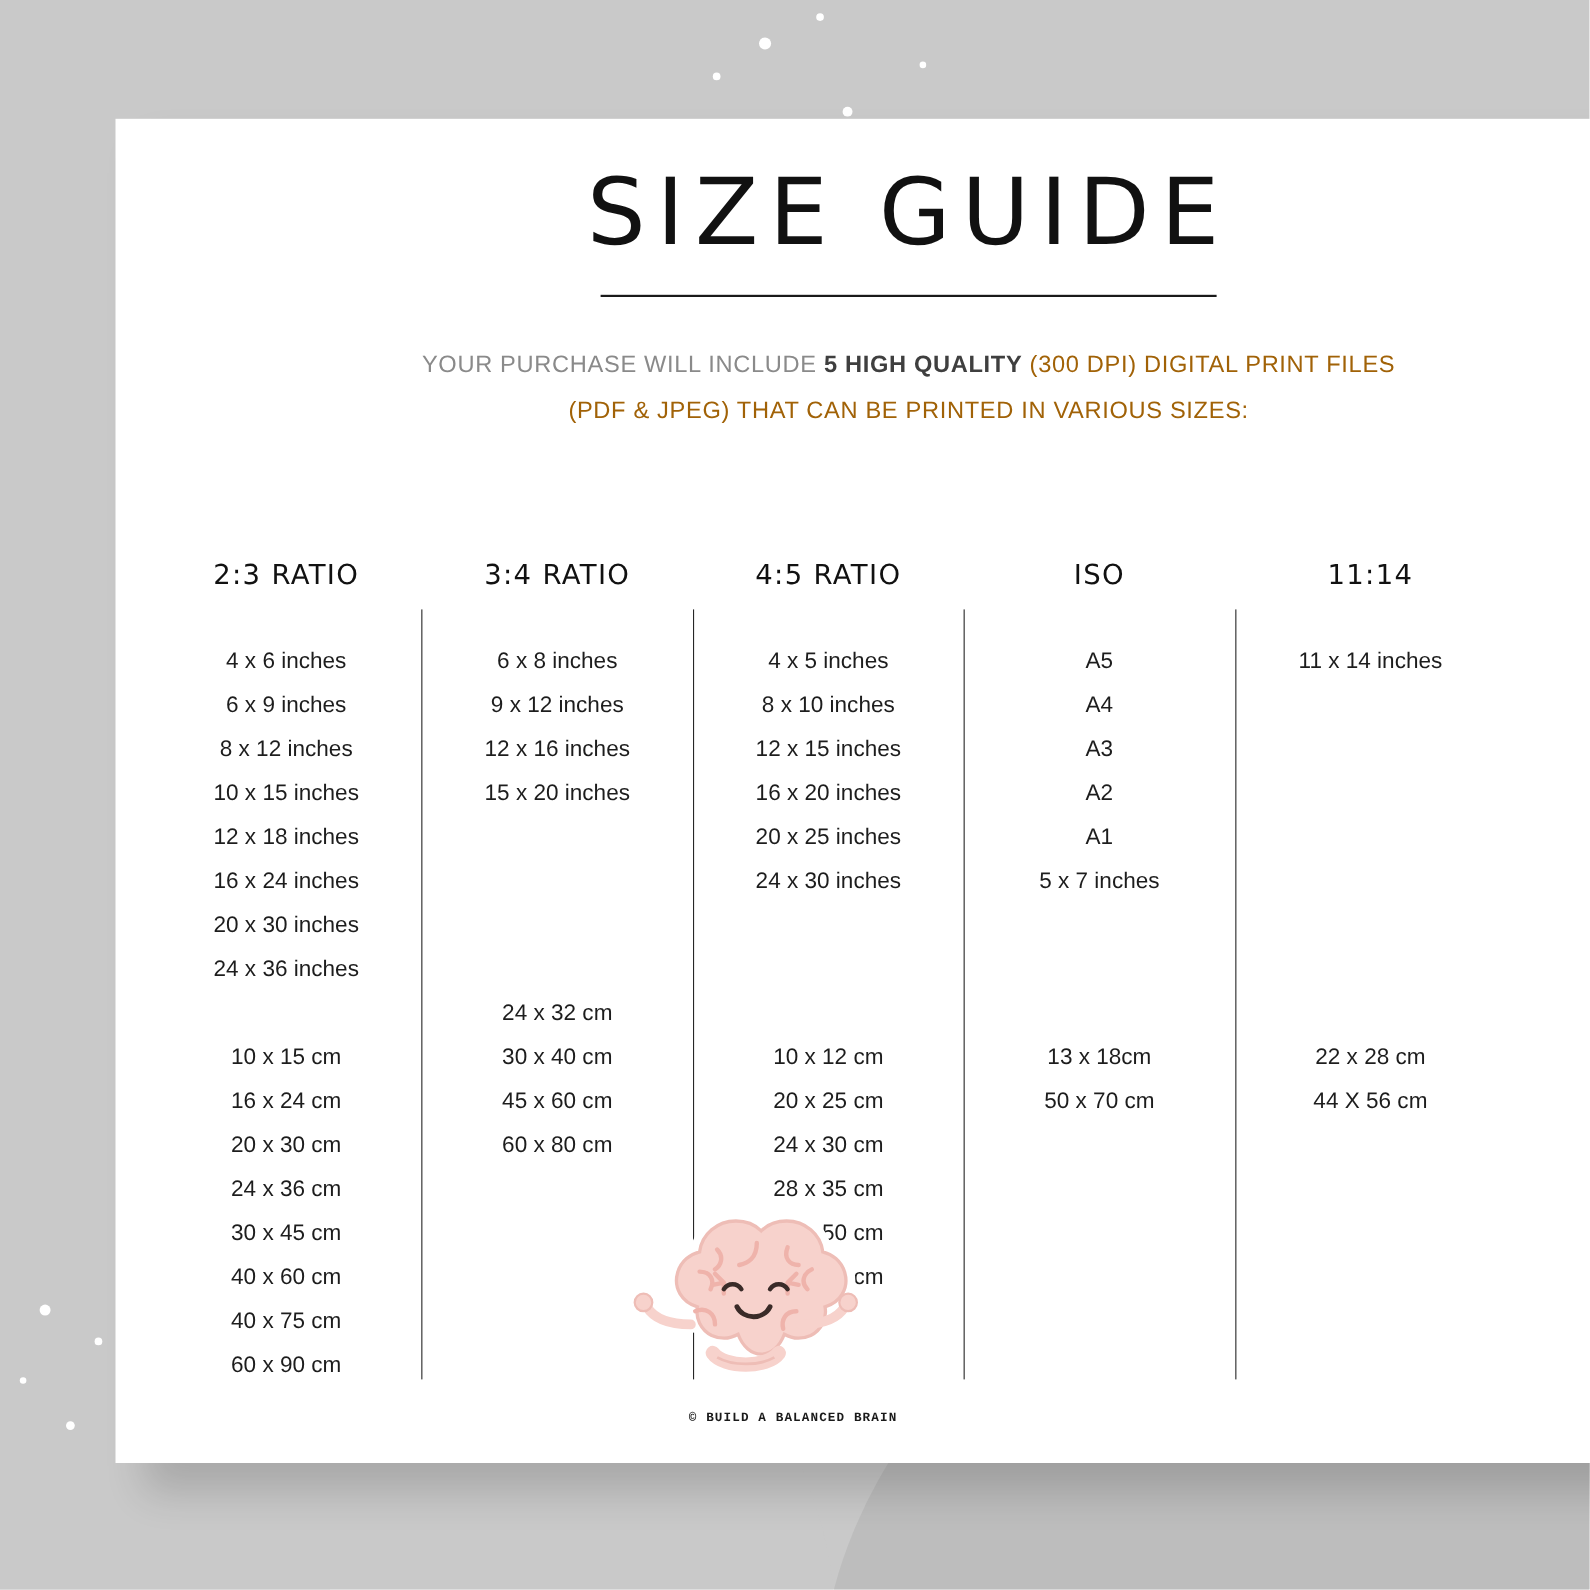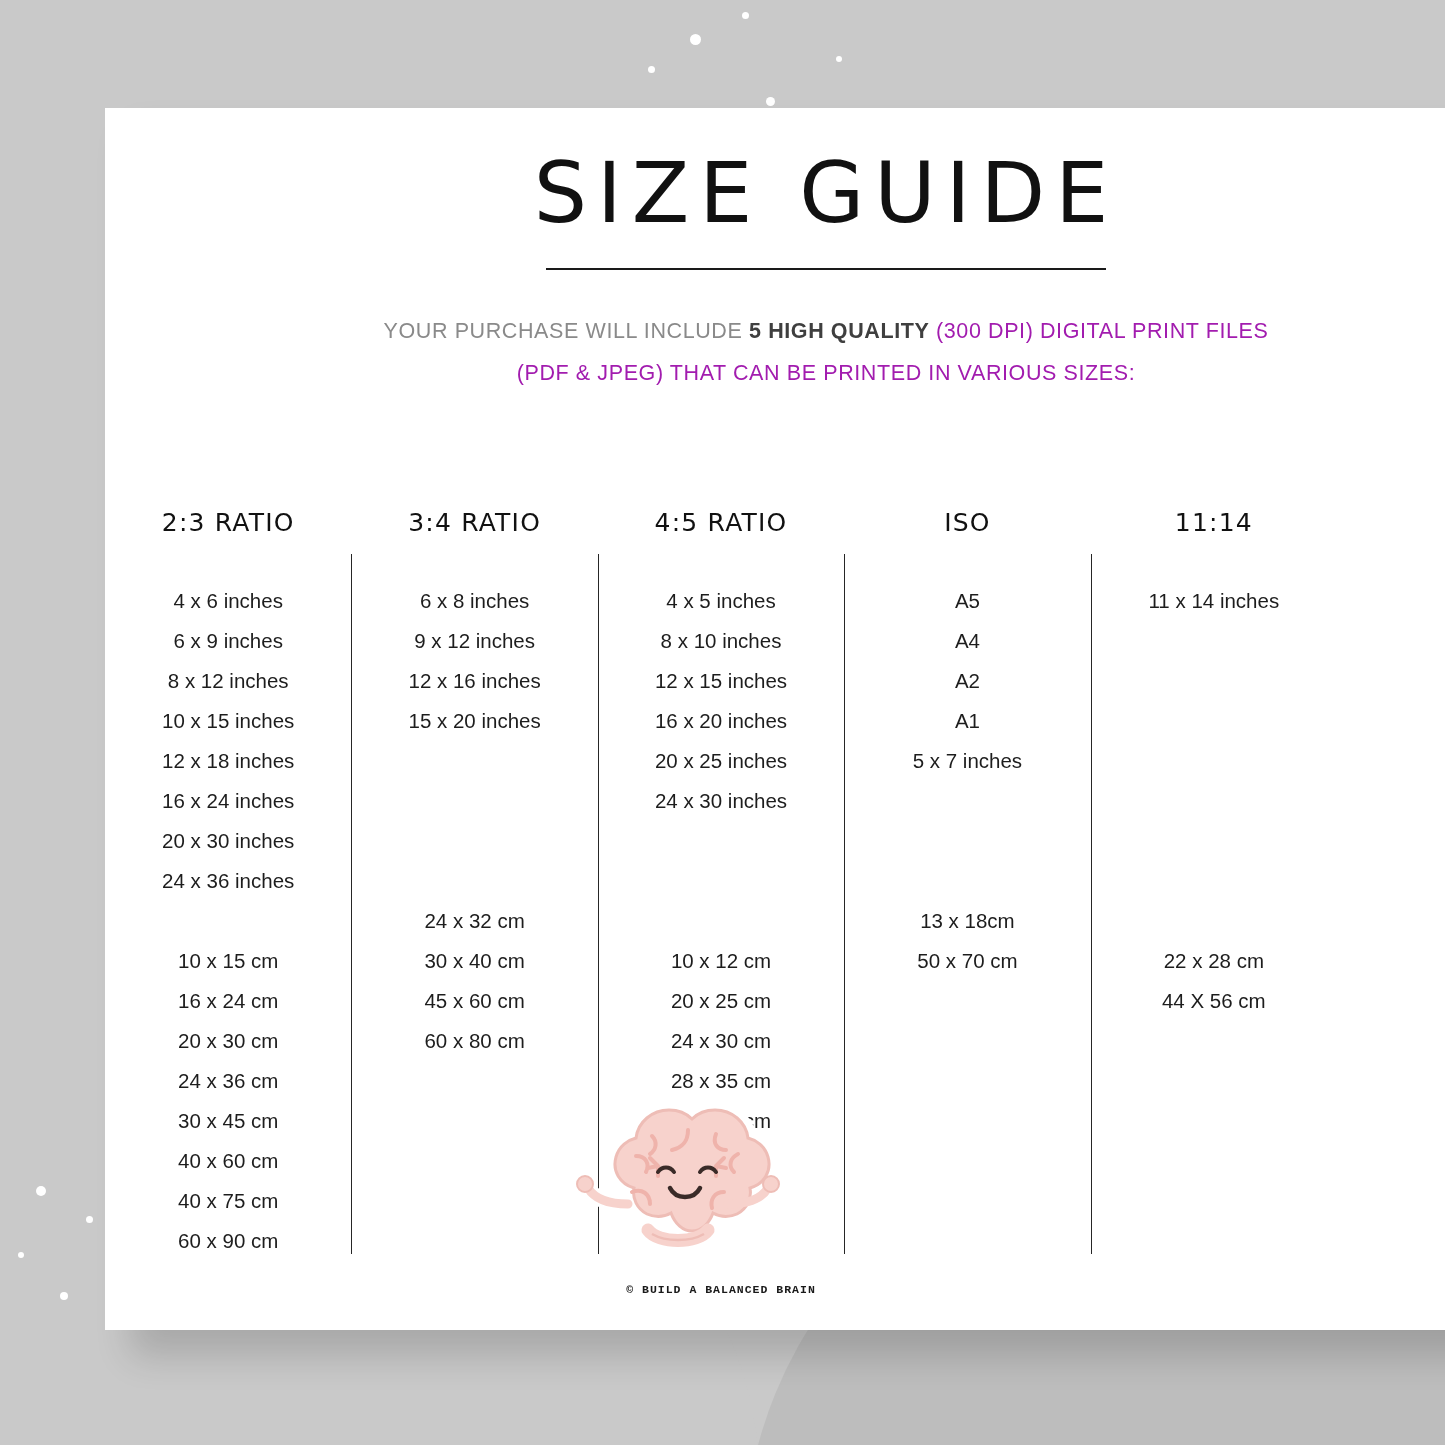--- a/index.html
+++ b/index.html
@@ -121,31 +121,32 @@
     color: #8a8a8a;
     font-size: 21.5px;
     letter-spacing: 0.6px;
     line-height: 42px;
   }
   .subtitle .strong {
     color: #3f3f3f;
     font-weight: bold;
   }
   .subtitle .mid {
-    color: #a21caf;
+    color: #a16207;
     text-align: center;
   }
 
   
   .columns {
     position: absolute;
     left: 0;
     top: 400px;
     width: 1232px;
     display: flex;
+    padding-left: 32px;
   }
   .col {
     position: relative;
     flex: 1 1 0;
     text-align: center;
     padding: 0 6px;
   }
   .col + .col::before {
     content: "";
     position: absolute;
@@ -281,20 +282,21 @@
       <div class="size-row">24 x 30 cm</div>
       <div class="size-row">28 x 35 cm</div>
       <div class="size-row">40 x 50 cm</div>
       <div class="size-row">72 x 90 cm</div>
     </div>
 
     <div class="col">
       <div class="col-head">ISO</div>
       <div class="size-row">A5</div>
       <div class="size-row">A4</div>
+      <div class="size-row">A3</div>
       <div class="size-row">A2</div>
       <div class="size-row">A1</div>
       <div class="size-row">5 x 7 inches</div>
       <div class="size-row">&nbsp;</div>
       <div class="size-row">&nbsp;</div>
       <div class="group-gap"></div>
       <div class="size-row">13 x 18cm</div>
       <div class="size-row">50 x 70 cm</div>
     </div>
 

